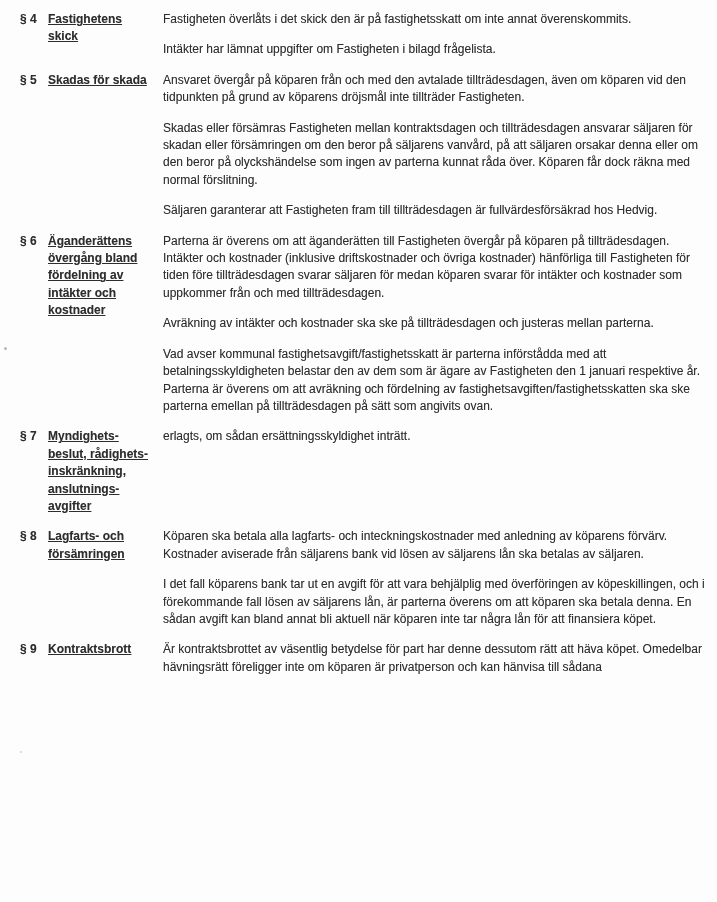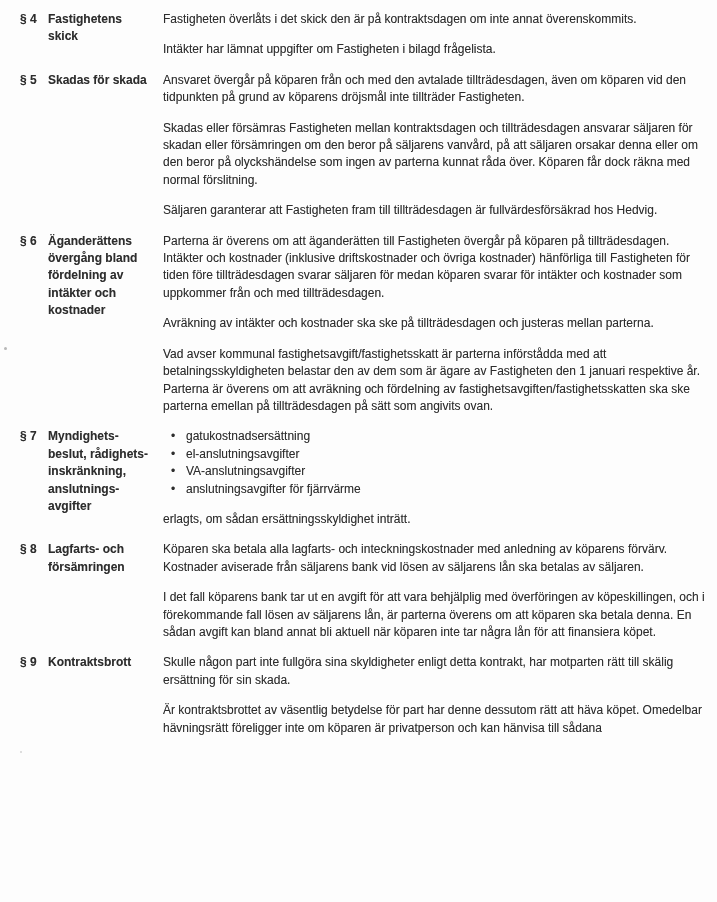--- a/index.html
+++ b/index.html
@@ -27,20 +27,21 @@
     margin-bottom: 13px;
   }
   .num {
     font-weight: bold;
     white-space: nowrap;
   }
   .heading {
     font-weight: bold;
     padding-right: 12px;
     box-sizing: border-box;
+    text-decoration: underline;
   }
   .body p {
     margin: 0 0 13px 0;
   }
   .body p:last-child { margin-bottom: 0; }
   .body ul {
     margin: 0 0 13px 0;
     padding: 0 0 0 8px;
     list-style: none;
   }
@@ -68,21 +69,21 @@
 <div class="page">
   <div class="speck speck-1"></div>
   <div class="speck speck-2"></div>
 
   <div class="content">
 
     <div class="section">
       <div class="num">§ 4</div>
       <div class="heading">Fastighetens skick</div>
       <div class="body">
-        <p>Fastigheten överlåts i det skick den är på kontraktsdagen om inte annat överenskommits.</p>
+        <p>Fastigheten överlåts i det skick den är på fastighetsskatt om inte annat överenskommits.</p>
         <p>Intäkter har lämnat uppgifter om Fastigheten i bilagd frågelista.</p>
       </div>
     </div>
 
     <div class="section">
       <div class="num">§ 5</div>
       <div class="heading">Skadas för skada</div>
       <div class="body">
         <p>Ansvaret övergår på köparen från och med den avtalade tillträdesdagen, även om köparen vid den tidpunkten på grund av köparens dröjsmål inte tillträder Fastigheten.</p>
         <p>Skadas eller försämras Fastigheten mellan kontraktsdagen och tillträdesdagen ansvarar säljaren för skadan eller försämringen om den beror på säljarens vanvård, på att säljaren orsakar denna eller om den beror på olyckshändelse som ingen av parterna kunnat råda över. Köparen får dock räkna med normal förslitning.</p>
@@ -97,42 +98,35 @@
         <p>Parterna är överens om att äganderätten till Fastigheten övergår på köparen på tillträdesdagen. Intäkter och kostnader (inklusive driftskostnader och övriga kostnader) hänförliga till Fastigheten för tiden före tillträdesdagen svarar säljaren för medan köparen svarar för intäkter och kostnader som uppkommer från och med tillträdesdagen.</p>
         <p>Avräkning av intäkter och kostnader ska ske på tillträdesdagen och justeras mellan parterna.</p>
         <p>Vad avser kommunal fastighetsavgift/fastighetsskatt är parterna införstådda med att betalningsskyldigheten belastar den av dem som är ägare av Fastigheten den 1 januari respektive år. Parterna är överens om att avräkning och fördelning av fastighetsavgiften/fastighetsskatten ska ske parterna emellan på tillträdesdagen på sätt som angivits ovan.</p>
       </div>
     </div>
 
     <div class="section">
       <div class="num">§ 7</div>
       <div class="heading">Myndighets-beslut, rådighets-inskränkning, anslutnings-avgifter</div>
       <div class="body">
-        <ul>
-          <li>gatukostnadsersättning</li>
-          <li>el-anslutningsavgifter</li>
-          <li>VA-anslutningsavgifter</li>
-          <li>anslutningsavgifter för fjärrvärme</li>
-        </ul>
         <p>erlagts, om sådan ersättningsskyldighet inträtt.</p>
       </div>
     </div>
 
     <div class="section">
       <div class="num">§ 8</div>
       <div class="heading">Lagfarts- och försämringen</div>
       <div class="body">
         <p>Köparen ska betala alla lagfarts- och inteckningskostnader med anledning av köparens förvärv. Kostnader aviserade från säljarens bank vid lösen av säljarens lån ska betalas av säljaren.</p>
         <p>I det fall köparens bank tar ut en avgift för att vara behjälplig med överföringen av köpeskillingen, och i förekommande fall lösen av säljarens lån, är parterna överens om att köparen ska betala denna. En sådan avgift kan bland annat bli aktuell när köparen inte tar några lån för att finansiera köpet.</p>
       </div>
     </div>
 
     <div class="section">
       <div class="num">§ 9</div>
       <div class="heading">Kontraktsbrott</div>
       <div class="body">
-        <p>Skulle någon part inte fullgöra sina skyldigheter enligt detta kontrakt, har motparten rätt till skälig ersättning för sin skada.</p>
         <p>Är kontraktsbrottet av väsentlig betydelse för part har denne dessutom rätt att häva köpet. Omedelbar hävningsrätt föreligger inte om köparen är privatperson och kan hänvisa till sådana</p>
       </div>
     </div>
 
   </div>
 </div>
 
 </body></html>

